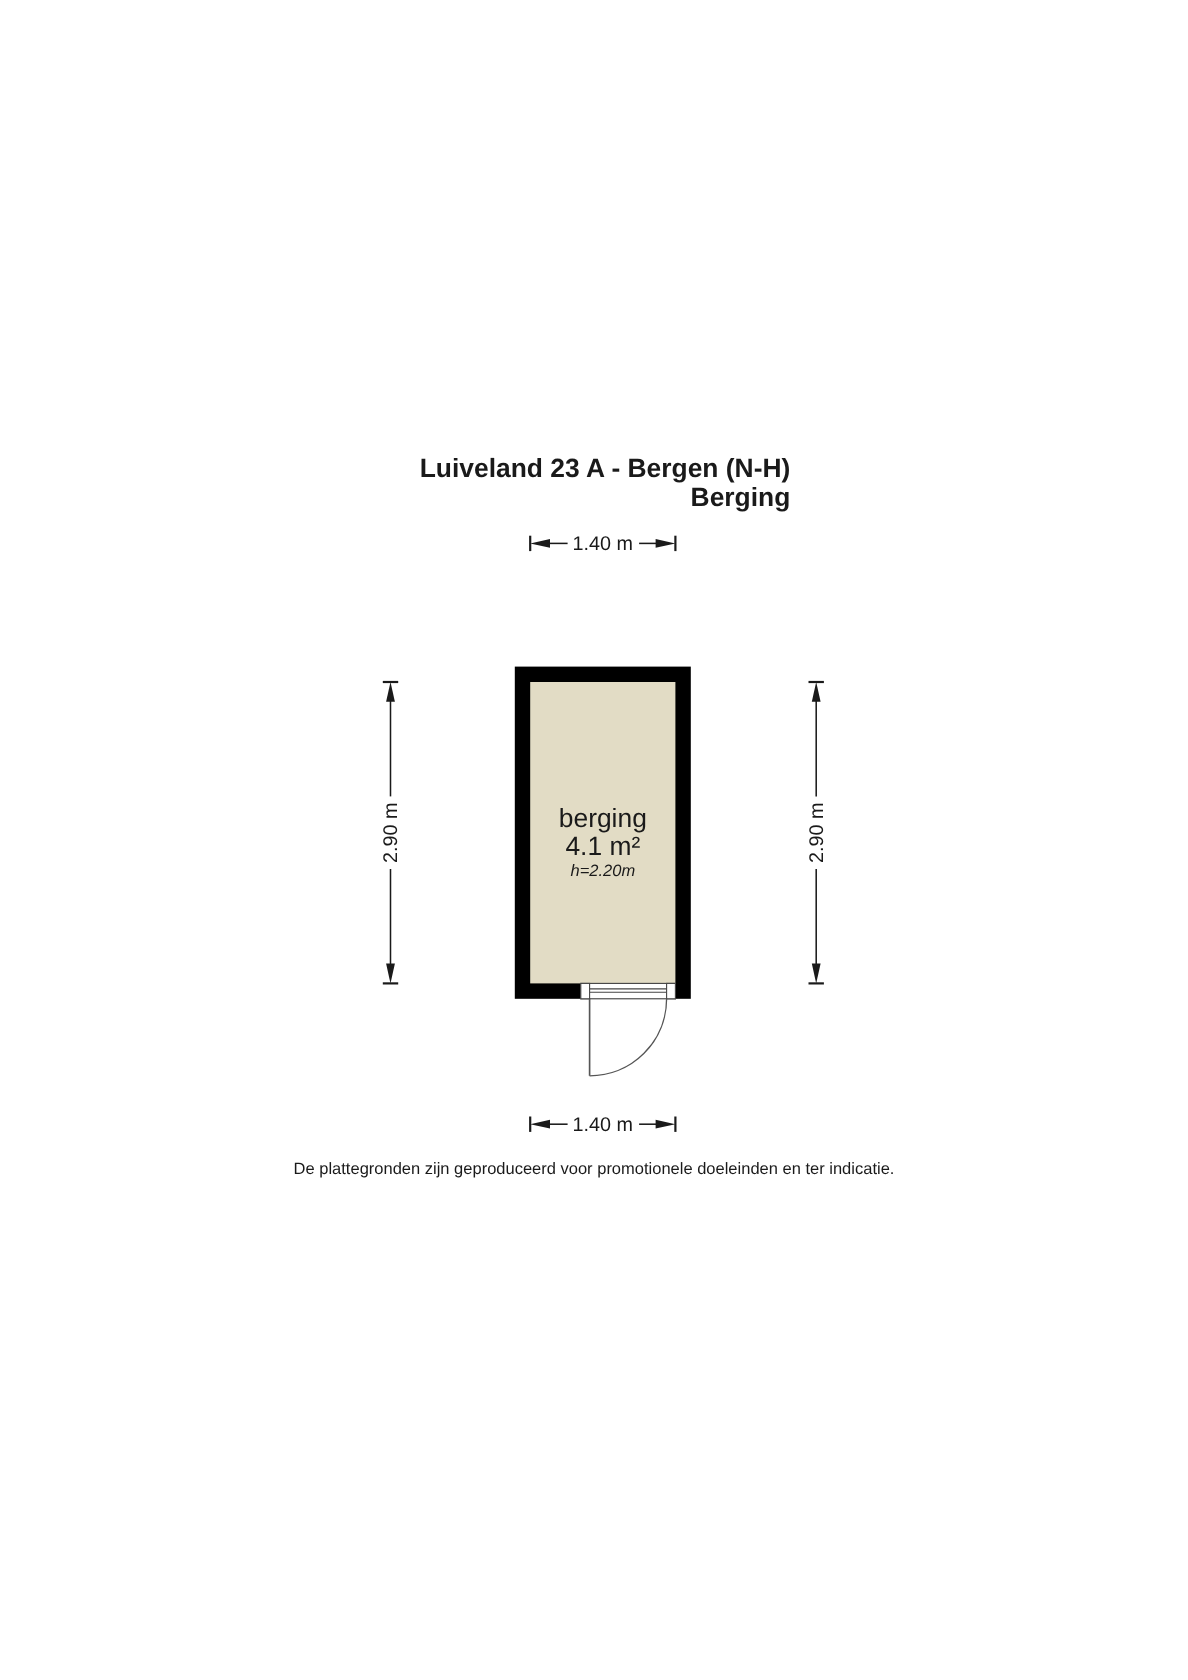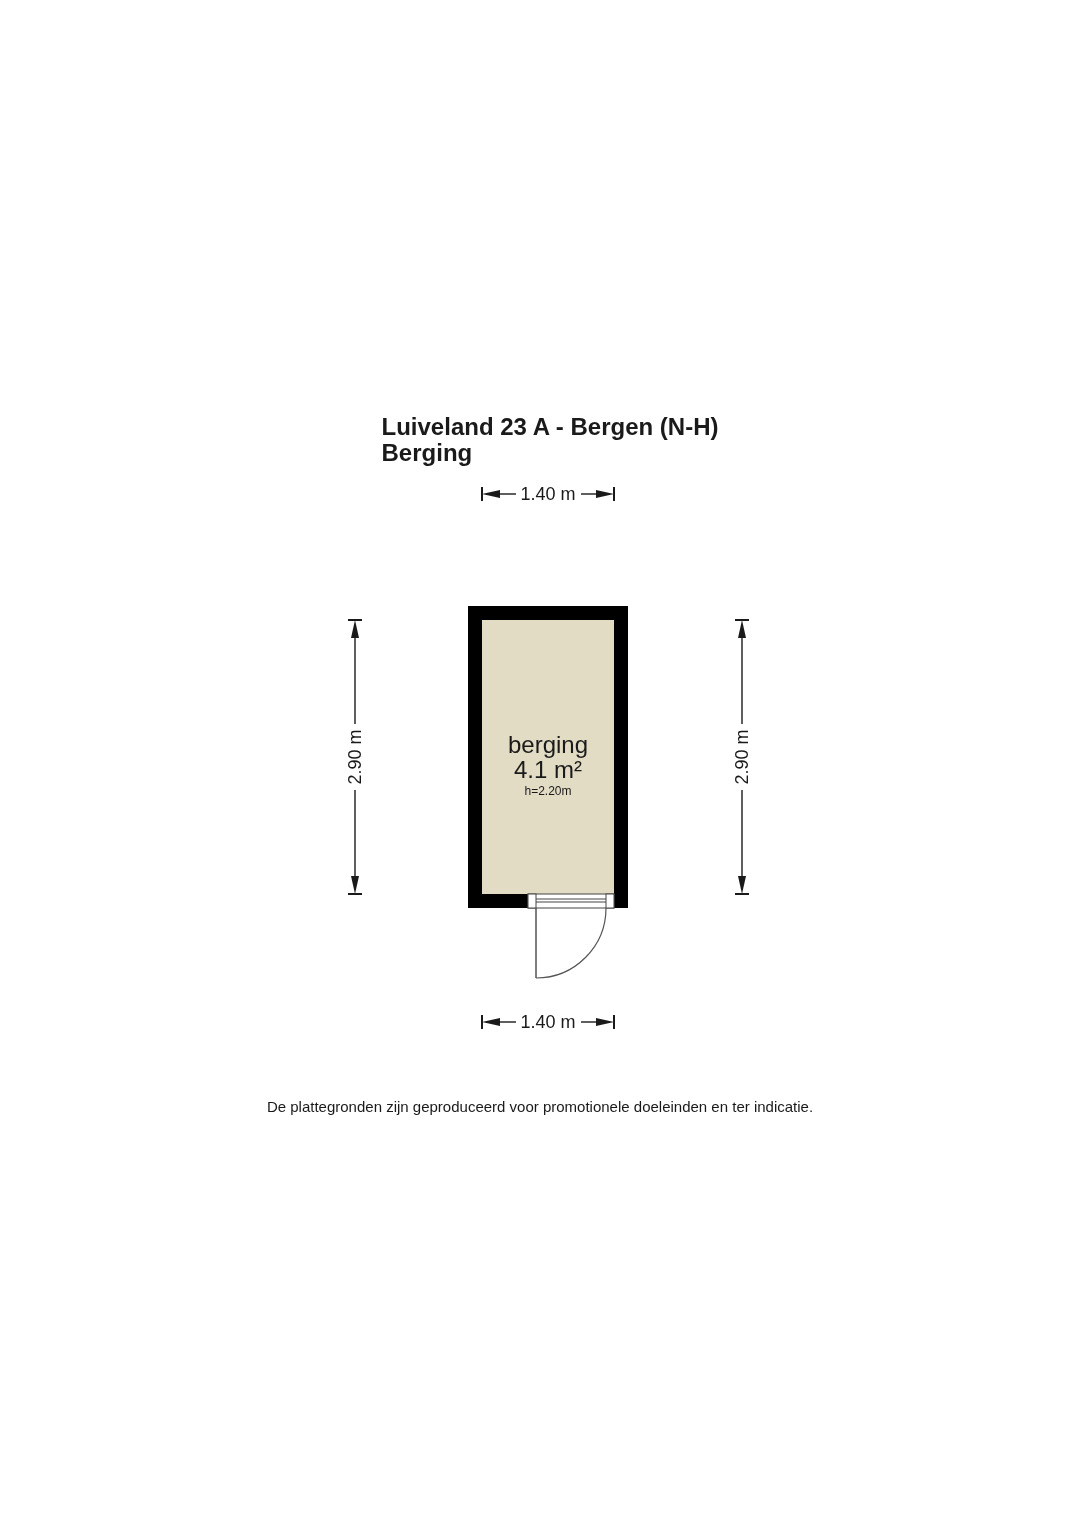--- a/index.html
+++ b/index.html
@@ -10,21 +10,21 @@
     background: #ffffff;
     overflow: hidden;
     font-family: "Liberation Sans", sans-serif;
     color: #1a1a1a;
   }
   .title-block {
     position: absolute;
     top: 414px;
     left: 550px;
     transform: translateX(-50%);
-    text-align: left;
+    text-align: right;
     font-weight: bold;
     font-size: 24px;
     line-height: 26px;
     white-space: nowrap;
   }
   .plan-svg {
     position: absolute;
     left: 0; top: 0;
     width: 1080px;
     height: 1527px;
@@ -32,32 +32,31 @@
   .room-label-block {
     position: absolute;
     top: 733px;
     left: 548px;
     transform: translateX(-50%);
     text-align: center;
     white-space: nowrap;
   }
   .room-label-name { font-size: 24px; line-height: 24px; }
   .room-label-area { font-size: 24px; line-height: 25px; }
-  .room-label-height { font-size: 12px; line-height: 19px; }
+  .room-label-height { font-size: 15px; line-height: 19px; font-style: italic; }
   .footer-block {
     position: absolute;
     top: 1054px;
     left: 540px;
     transform: translateX(-50%);
     text-align: center;
     font-size: 15px;
     line-height: 17.5px;
     white-space: nowrap;
     color: #1a1a1a;
-    margin-top: 44px;
   }
   svg text {
     font-family: "Liberation Sans", sans-serif;
     font-size: 18px;
     fill: #1a1a1a;
   }
 </style>
 </head>
 <body>
 

